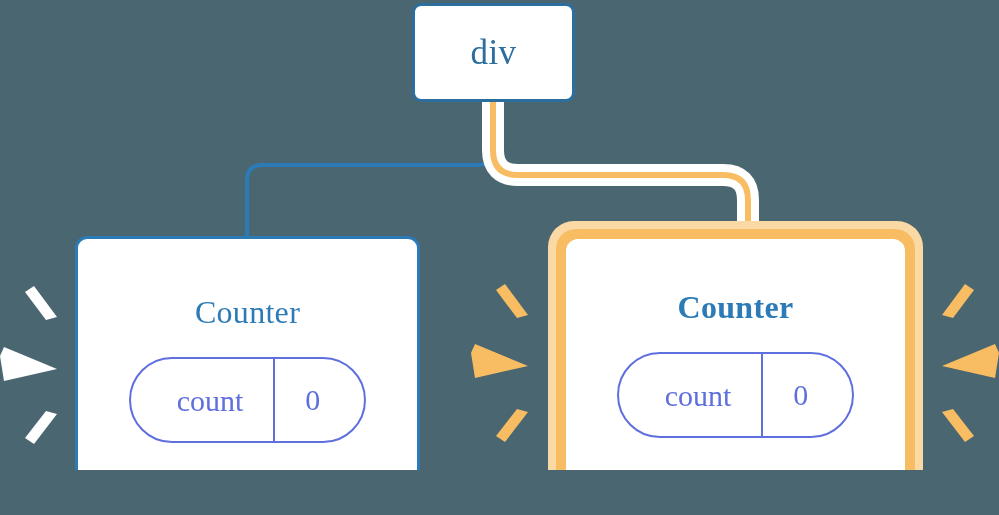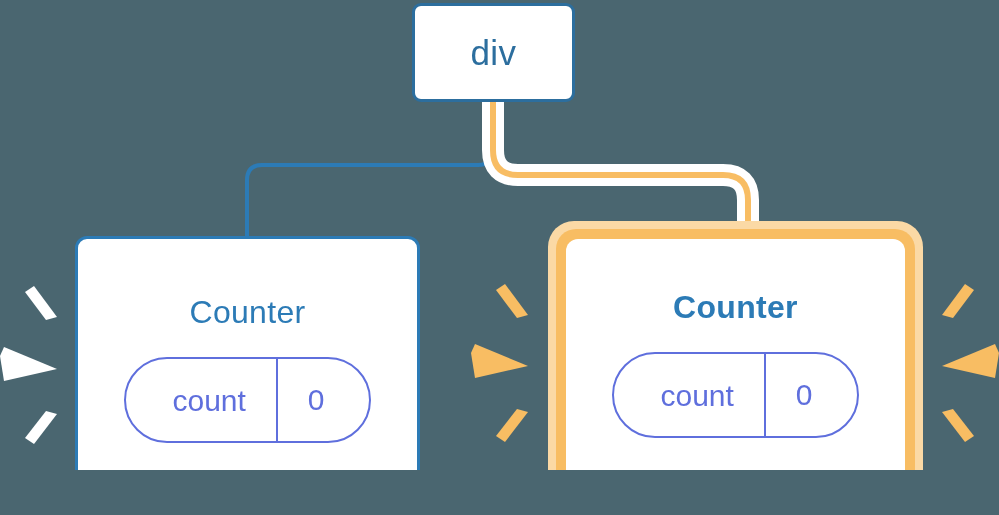--- a/index.html
+++ b/index.html
@@ -6,21 +6,21 @@
     margin: 0;
     padding: 0;
     background: #4a6670;
   }
   #canvas {
     position: relative;
     width: 999px;
     height: 470px;
     background: #4a6670;
     overflow: hidden;
-    font-family: Liberation Sans, sans-serif;
+    font-family: Liberation Serif, serif;
   }
   #wires {
     position: absolute;
     left: 0; top: 0;
     width: 999px;
     height: 515px;
     pointer-events: none;
   }
   #sparkles {
     position: absolute;

